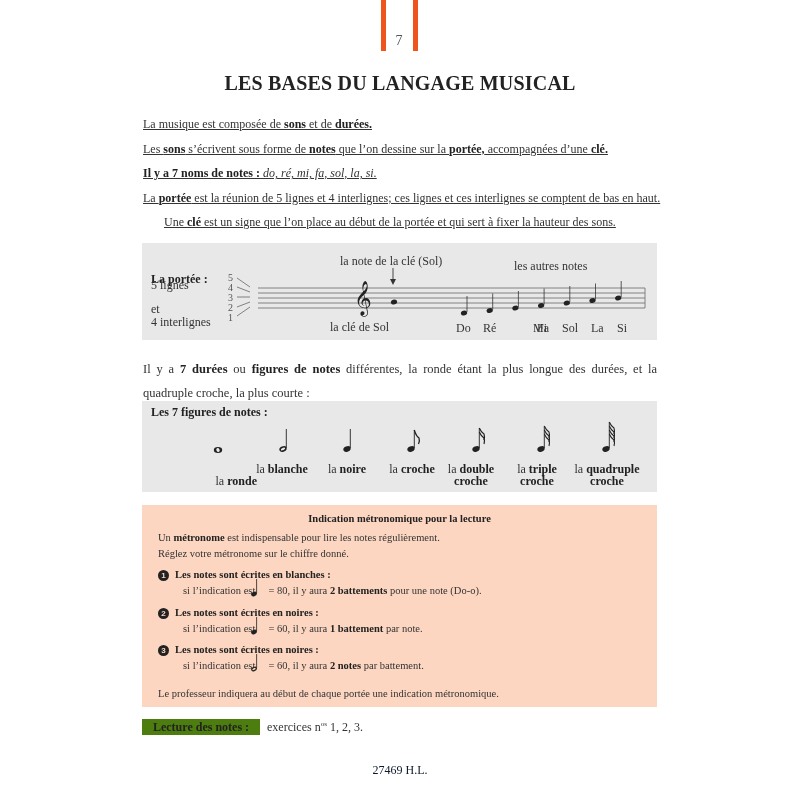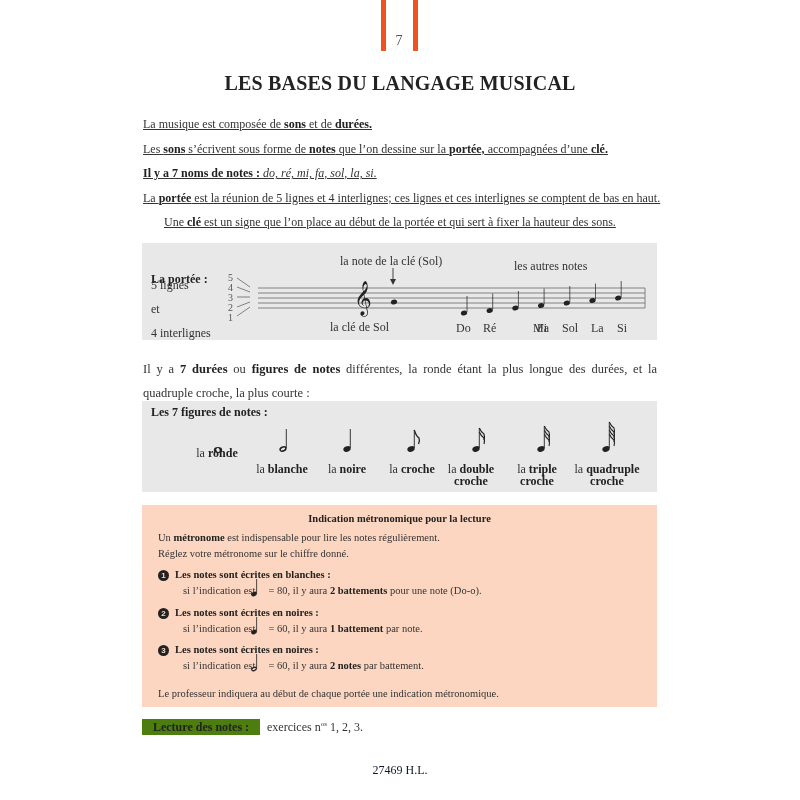--- a/index.html
+++ b/index.html
@@ -48,21 +48,21 @@
   <span>La </span><b>portée</b><span> est la réunion de 5 lignes et 4 interlignes; ces lignes et ces interlignes se comptent de bas en haut.</span>
 </div>
 <div class="para" style="top:215px;margin-left:21px;">
   <span>Une </span><b>clé</b><span> est un signe que l’on place au début de la portée et qui sert à fixer la hauteur des sons.</span>
 </div>
 
 <div class="graybox" style="left:142px; top:243px; width:515px; height:97px;"></div>
 <div class="lbl" style="left:151px; top:272px; font-weight:bold; color:#222;">La portée :</div>
 <div class="lbl" style="left:151px; top:278px;">5 lignes</div>
 <div class="lbl" style="left:151px; top:302px;">et</div>
-<div class="lbl" style="left:151px; top:315px;margin-top:11px;">4 interlignes</div>
+<div class="lbl" style="left:151px; top:315px;">4 interlignes</div>
 
 <div class="lbl small" style="left:228px; top:272px; font-size:10px; color:#555;">5</div>
 <div class="lbl small" style="left:228px; top:282px; font-size:10px; color:#555;">4</div>
 <div class="lbl small" style="left:228px; top:292px; font-size:10px; color:#555;">3</div>
 <div class="lbl small" style="left:228px; top:302px; font-size:10px; color:#555;">2</div>
 <div class="lbl small" style="left:228px; top:312px; font-size:10px; color:#555;">1</div>
 
 <div class="lbl" style="left:340px; top:254px;">la note de la clé (Sol)</div>
 <div class="lbl" style="left:514px; top:259px;">les autres notes</div>
 <div class="lbl" style="left:330px; top:320px;">la clé de Sol</div>
@@ -132,21 +132,21 @@
     </g>
 </svg>
 
 <div class="para2" style="top:357px;">
   <span>Il y a </span><b>7 durées</b><span> ou </span><b>figures de notes</b><span> différentes, la ronde étant la plus longue des durées, et la quadruple croche, la plus courte :</span>
 </div>
 
 <div class="graybox" style="left:142px; top:401px; width:515px; height:91px;"></div>
 <div class="lbl" style="left:151px; top:405px; font-weight:bold; color:#222;">Les 7 figures de notes :</div>
 
-<div class="fig" style="left:177px; top:447px;"><span>la </span><b>ronde</b></div>
+<div class="fig" style="left:177px; top:475px;text-align:right;"><span>la </span><b>ronde</b></div>
 <div class="fig" style="left:242px; top:463px;"><span>la </span><b>blanche</b></div>
 <div class="fig" style="left:307px; top:463px;"><span>la </span><b>noire</b></div>
 <div class="fig" style="left:372px; top:463px;"><span>la </span><b>croche</b></div>
 <div class="fig" style="left:431px; top:463px;"><span>la </span><b>double</b><br><b>croche</b></div>
 <div class="fig" style="left:497px; top:463px;"><span>la </span><b>triple</b><br><b>croche</b></div>
 <div class="fig" style="left:567px; top:463px;"><span>la </span><b>quadruple</b><br><b>croche</b></div>
 
 <svg width="800" height="800" style="left:0; top:0;">
 
   <g>

